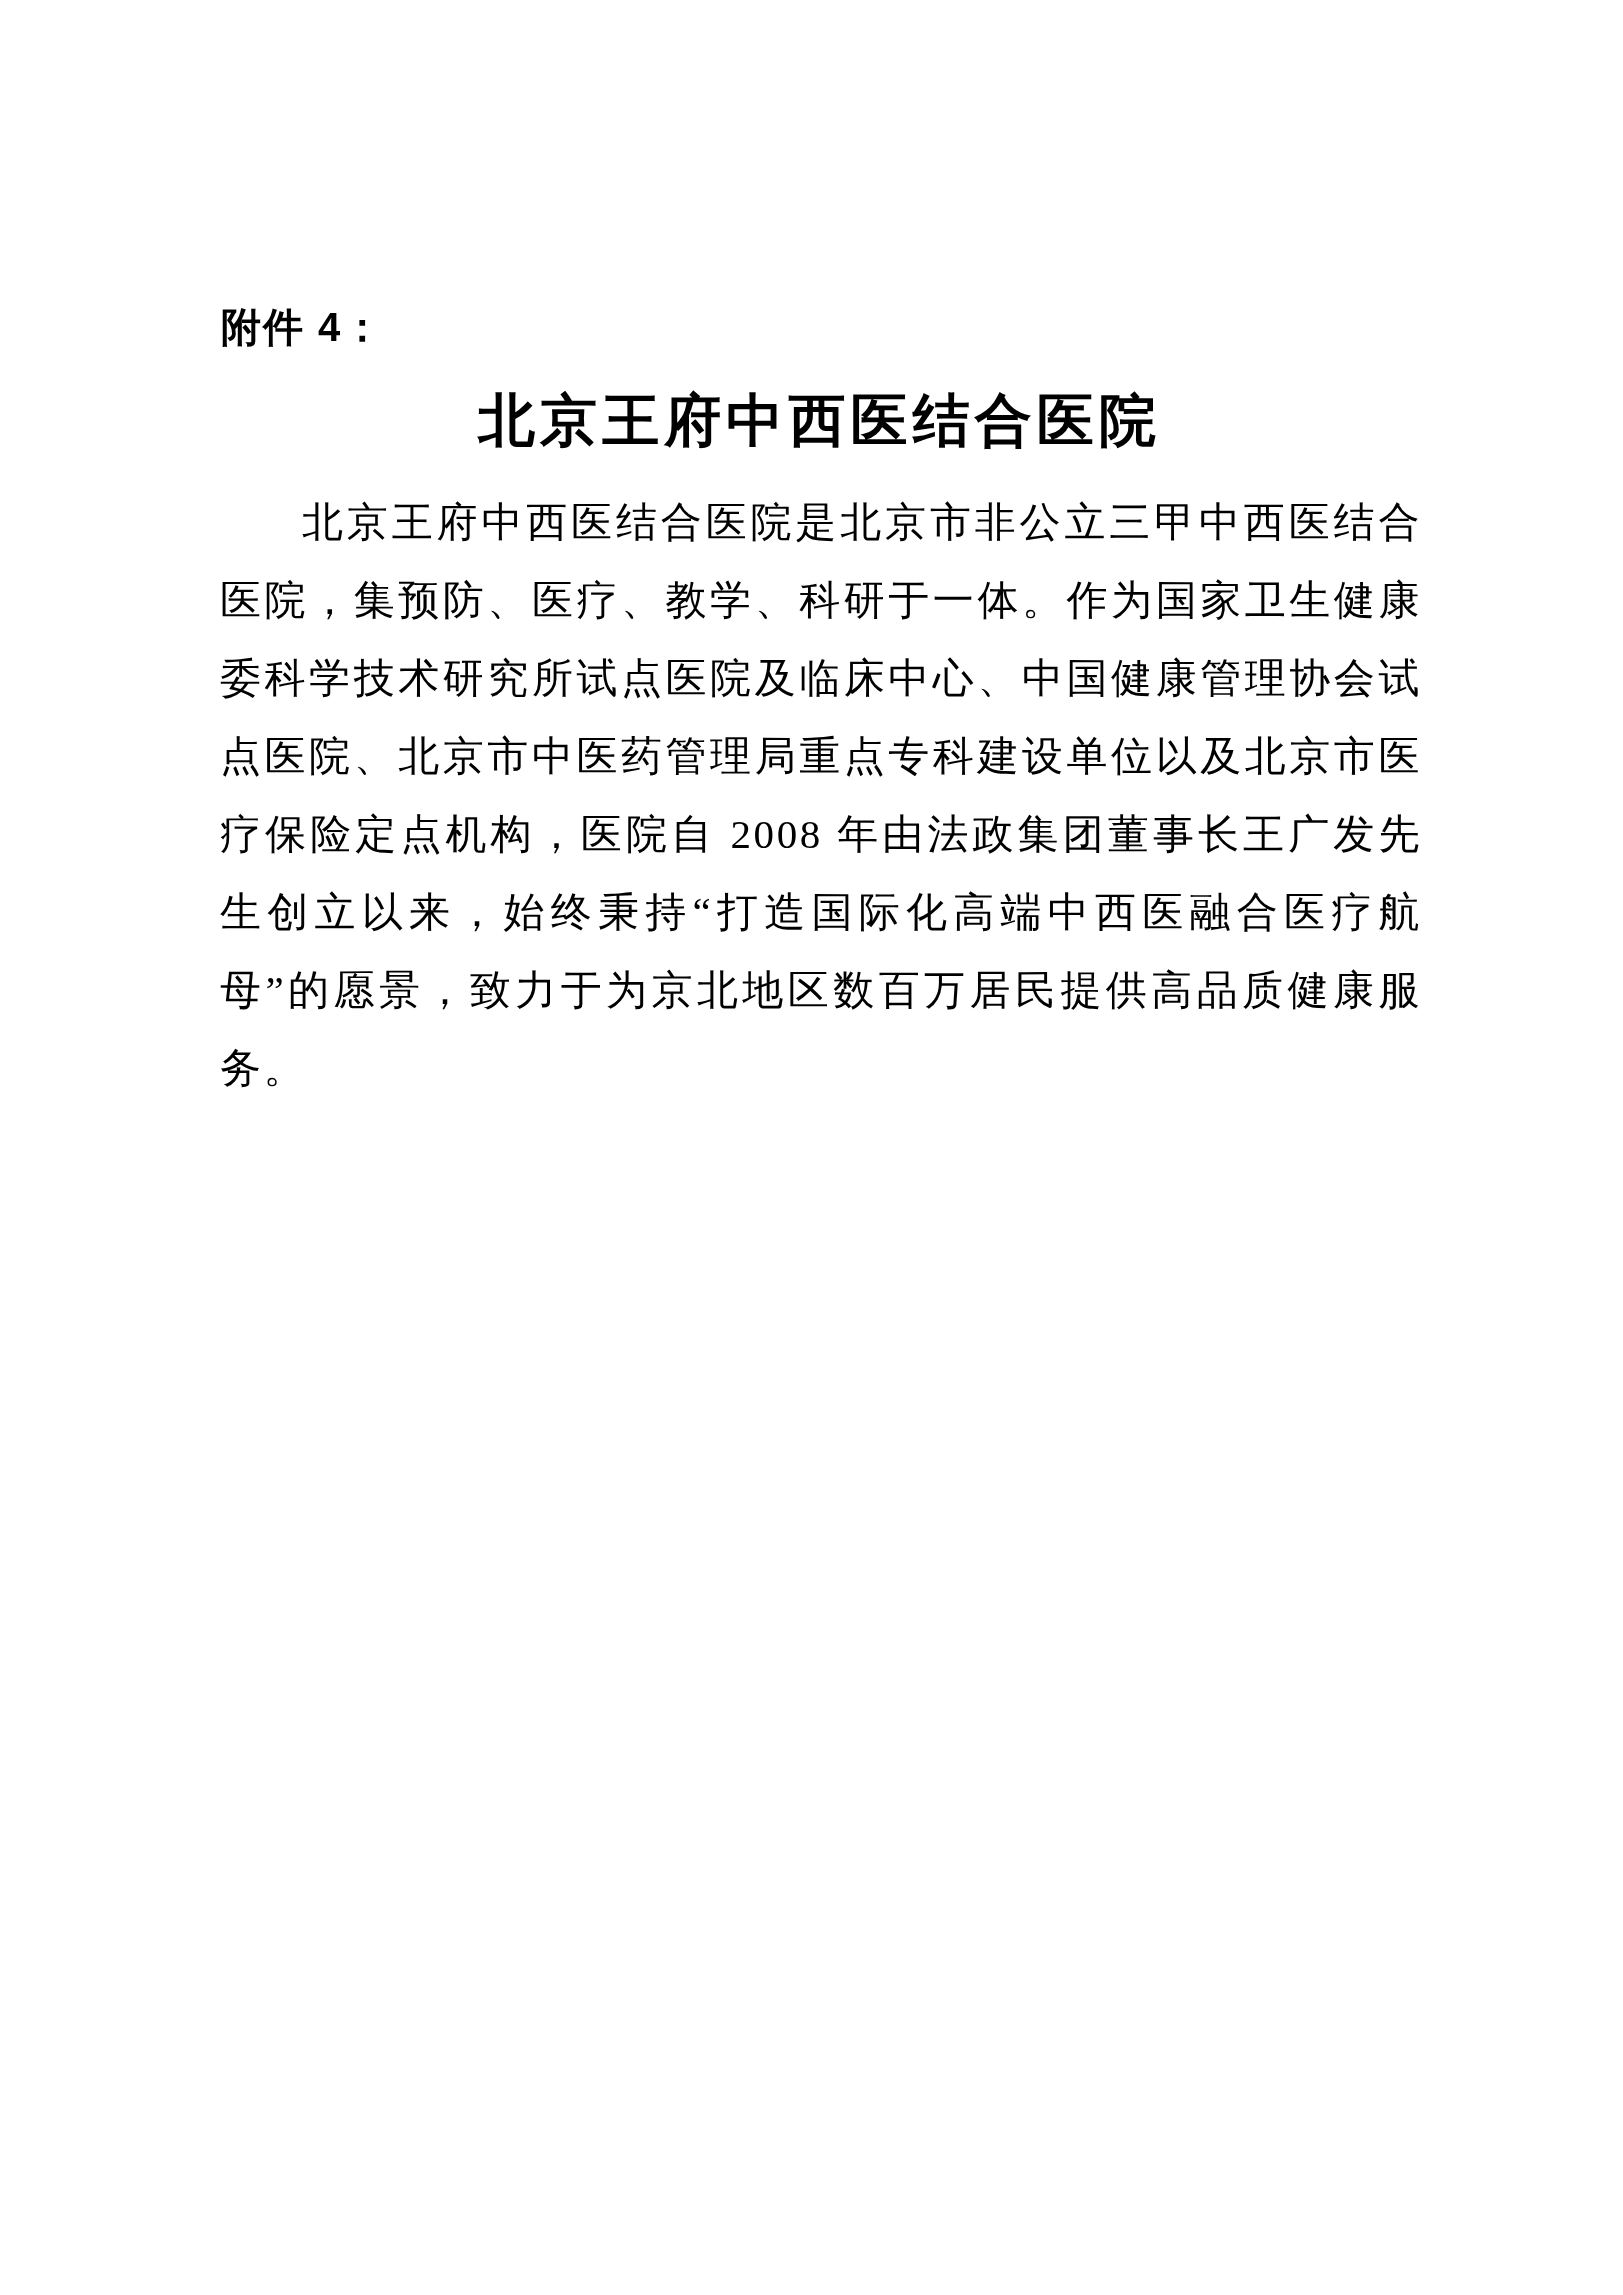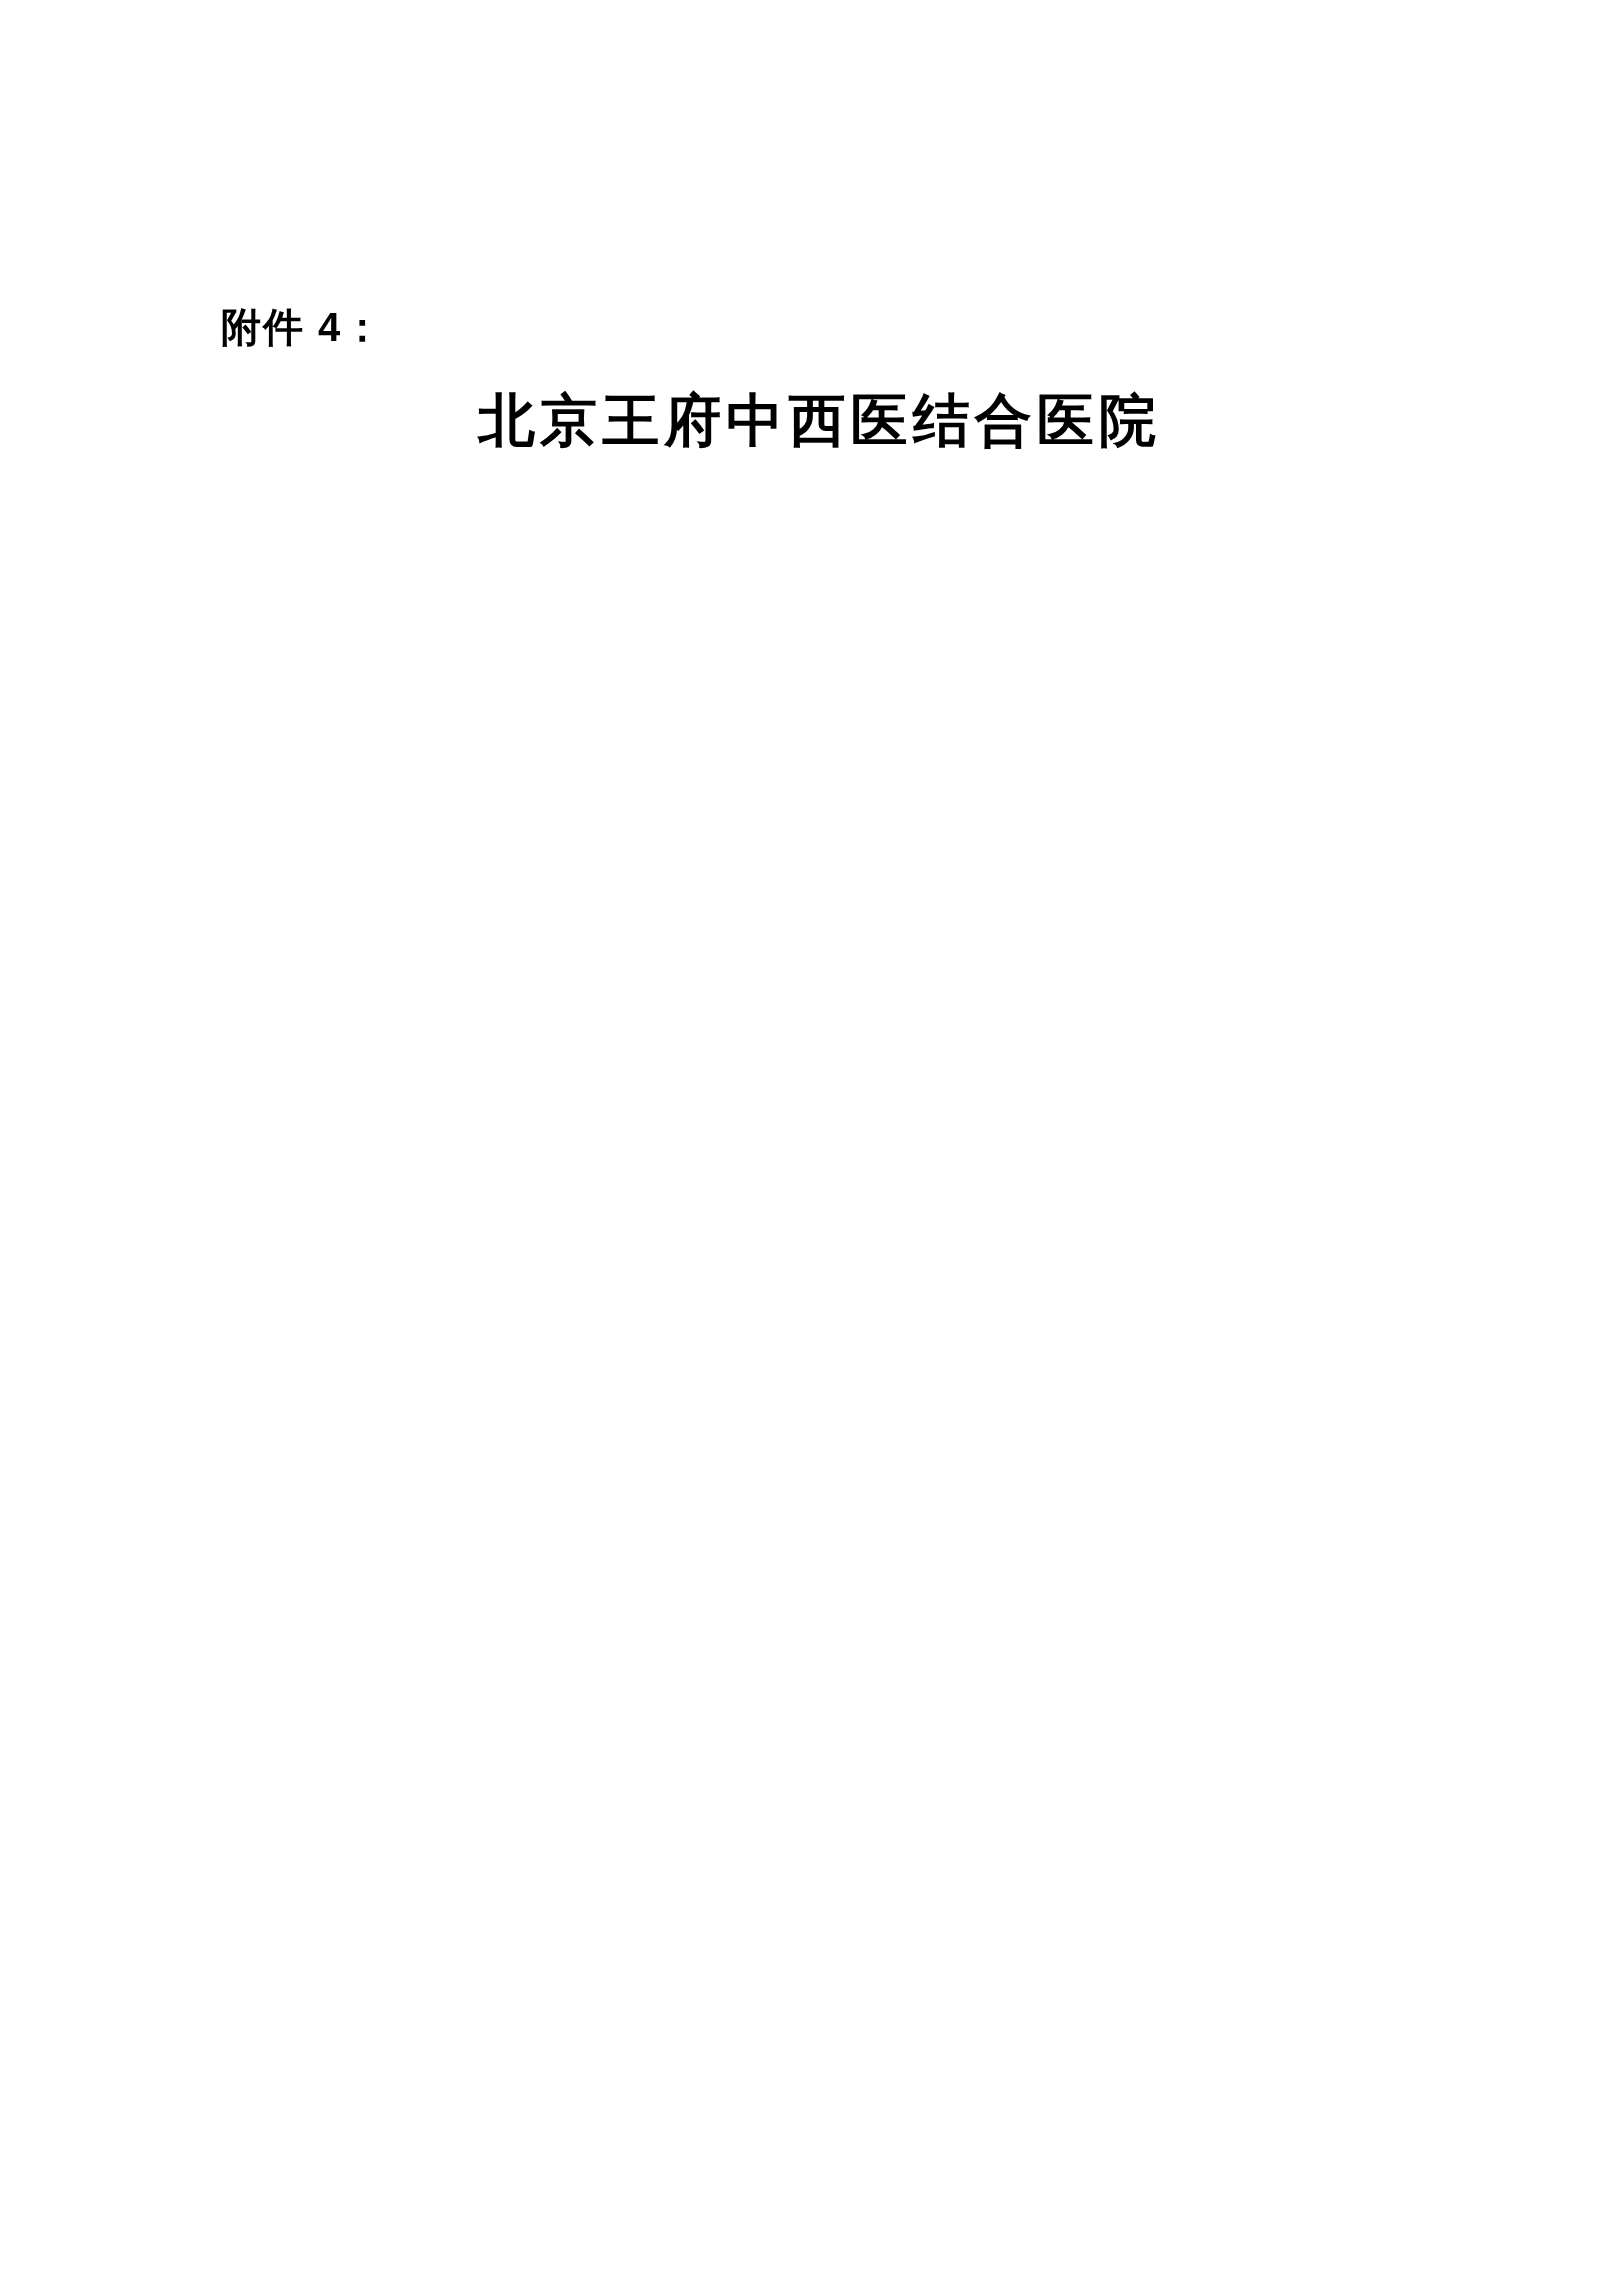--- a/index.html
+++ b/index.html
@@ -73,18 +73,19 @@
 </head>
 <body>
 
 <div class="page">
 
   <div class="attachment-label">附件 4：</div>
 
   <h1 class="doc-title">北京王府中西医结合医院</h1>
 
   <div class="doc-body">
+    <p>北京王府中西医结合医院是北京市非公立三甲中西医结合医院，集预防、医疗、教学、科研于一体。作为国家卫生健康委科学技术研究所试点医院及临床中心、中国健康管理协会试点医院、北京市中医药管理局重点专科建设单位以及北京市医疗保险定点机构，医院自 2008 年由法政集团董事长王广发先生创立以来，始终秉持“打造国际化高端中西医融合医疗航母”的愿景，致力于为京北地区数百万居民提供高品质健康服务。</p>
   </div>
 
   <div class="page-footer">– 10 –</div>
 
 </div>
 
 
 </body></html>

